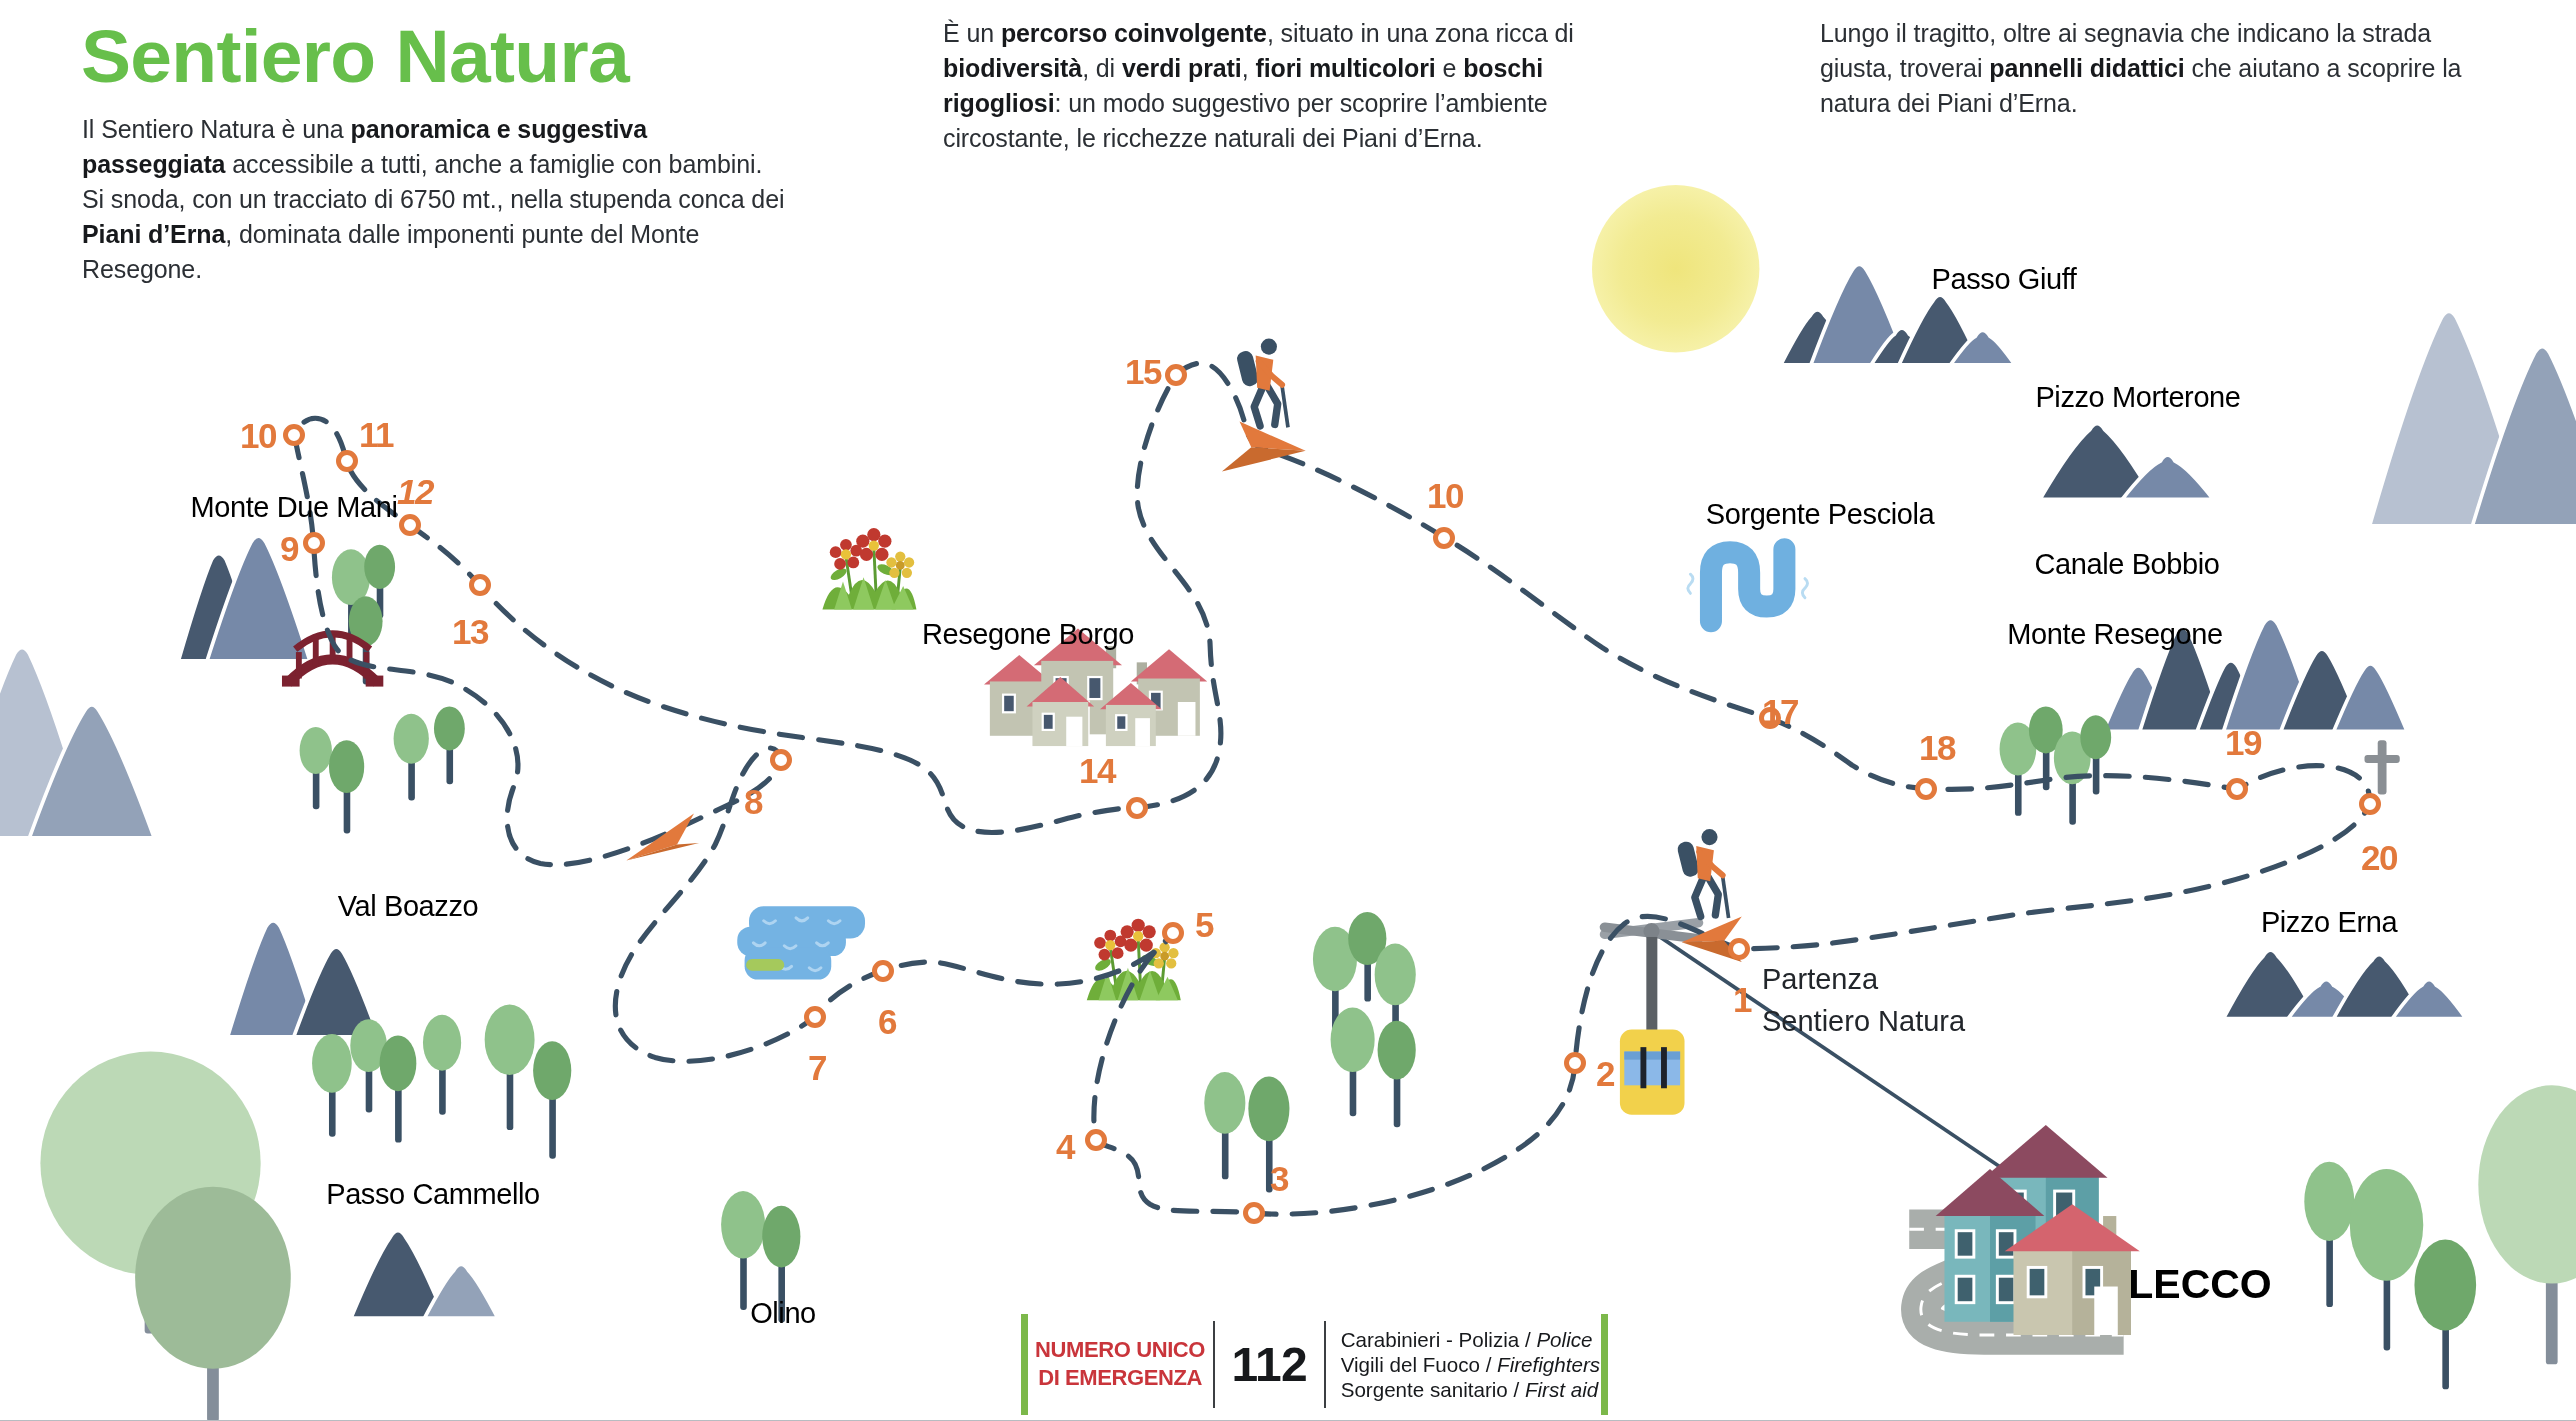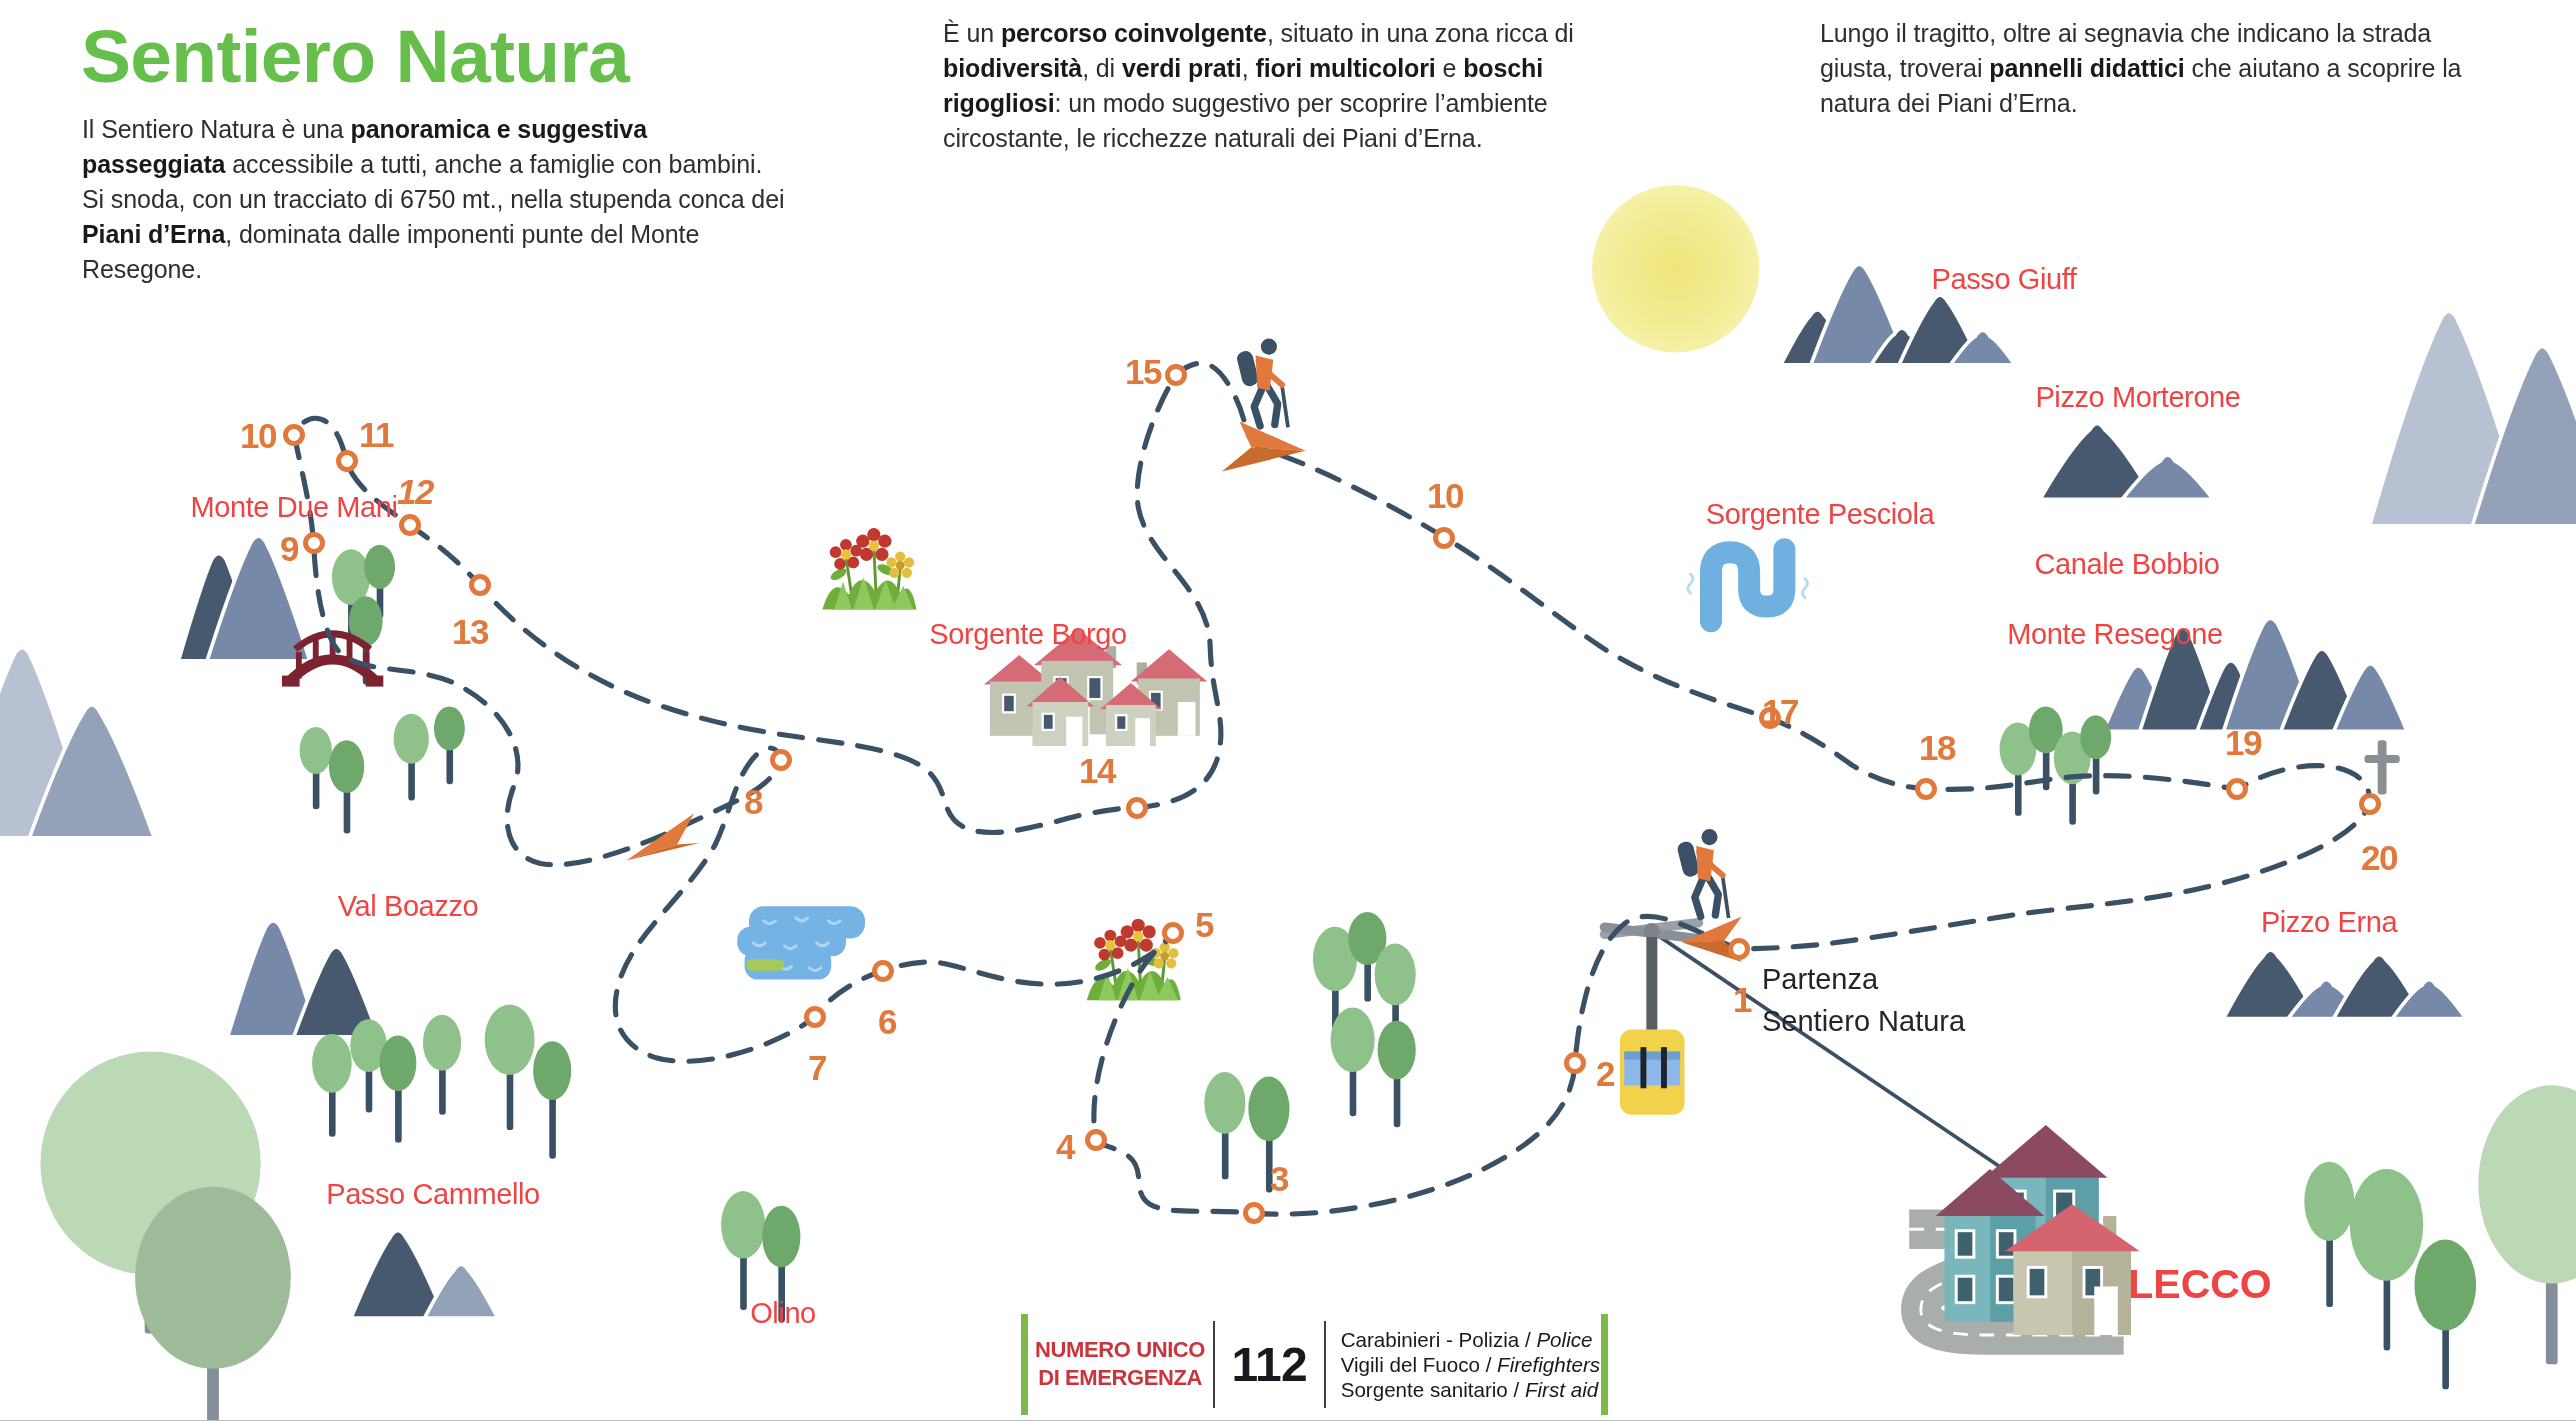--- a/index.html
+++ b/index.html
@@ -3,21 +3,21 @@
 <meta charset="utf-8">
 <style>
   html,body{margin:0;padding:0;background:#fff;}
   body{font-family:"Liberation Sans",sans-serif;}
   #stage{position:relative;width:2576px;height:1422px;background:#ffffff;overflow:hidden;}
   #decor{position:absolute;inset:0;}
   .para{position:absolute;font-size:25px;line-height:35px;color:#2b2f34;letter-spacing:-0.1px;}
   .para b{font-weight:700;color:#17191c;}
   #page-title{position:absolute;left:81px;top:13.2px;font-size:75px;font-weight:700;color:#67bf4b;letter-spacing:-0.7px;}
   #tagline{position:absolute;left:1820px;top:129px;font-size:33px;font-weight:700;color:#67bf4b;}
-  .maplabel{position:absolute;transform:translate(-50%,-50%);font-size:29px;font-weight:500;color:#ef4444;white-space:nowrap;letter-spacing:-0.4px;}
+  .maplabel{position:absolute;transform:translate(-50%,-50%);font-size:29px;font-weight:500;color:#000000;white-space:nowrap;letter-spacing:-0.4px;}
   .maplabel.big{font-size:41px;font-weight:800;letter-spacing:0;}
   .wp-circle{position:absolute;width:22px;height:22px;box-sizing:border-box;border:5.1px solid #e2793c;border-radius:50%;background:#fff;transform:translate(-50%,-50%);}
   .wp-num{position:absolute;transform:translate(-50%,-50%);font-size:35px;font-weight:700;color:#e2793c;letter-spacing:-1.5px;}
   .partenza-line{position:absolute;font-size:29px;font-weight:500;color:#22262b;white-space:nowrap;}
   #emergency{position:absolute;left:1021px;top:1311px;width:587px;height:106px;display:flex;align-items:center;background:#fff;}
   .green-bar{width:6.6px;height:101px;background:#7cb84a;flex:0 0 auto;}
   #em-red{width:185px;text-align:center;color:#c9353b;font-weight:800;font-size:22px;line-height:28px;letter-spacing:-0.4px;}
   .em-div{width:2.2px;height:87px;background:#3c3f43;flex:0 0 auto;}
   #em-num{width:109px;text-align:center;font-size:48px;font-weight:800;color:#17191c;letter-spacing:-0.7px;}
   #em-services{flex:1;padding-left:14.7px;font-size:20.6px;line-height:25px;color:#17191c;}
@@ -328,21 +328,21 @@
       <rect x="3220" y="1028" width="48" height="11" rx="4"></rect>
     </g>
   </svg>
 
   <div id="page-title">Sentiero Natura</div>
   <div class="para" style="left:82px;top:112px;width:705px;"><span>Il Sentiero Natura è una </span><b>panoramica e suggestiva passeggiata</b><span> accessibile a tutti, anche a famiglie con bambini. Si snoda, con un tracciato di 6750 mt., nella stupenda conca dei </span><b>Piani d’Erna</b><span>, dominata dalle imponenti punte del Monte Resegone.</span></div>
   <div class="para" style="left:943px;top:16px;width:656px;"><span>È un </span><b>percorso coinvolgente</b><span>, situato in una zona ricca di </span><b>biodiversità</b><span>, di </span><b>verdi prati</b><span>, </span><b>fiori multicolori</b><span> e </span><b>boschi rigogliosi</b><span>: un modo suggestivo per scoprire l’ambiente circostante, le ricchezze naturali dei Piani d’Erna.</span></div>
   <div class="para" style="left:1820px;top:16px;width:646px;"><span>Lungo il tragitto, oltre ai segnavia che indicano la strada giusta, troverai </span><b>pannelli didattici</b><span> che aiutano a scoprire la natura dei Piani d’Erna.</span></div>
 
   <div class="maplabel" style="left:294px;top:507px;">Monte Due Mani</div>
-  <div class="maplabel" style="left:1028px;top:634px;">Sorgente Borgo</div>
+  <div class="maplabel" style="left:1028px;top:634px;">Resegone Borgo</div>
   <div class="maplabel" style="left:2004px;top:279px;">Passo Giuff</div>
   <div class="maplabel" style="left:2138px;top:397px;">Pizzo Morterone</div>
   <div class="maplabel" style="left:1820px;top:514px;">Sorgente Pesciola</div>
   <div class="maplabel" style="left:2127px;top:564px;">Canale Bobbio</div>
   <div class="maplabel" style="left:2115px;top:634px;">Monte Resegone</div>
   <div class="maplabel" style="left:2329px;top:922px;">Pizzo Erna</div>
   <div class="maplabel" style="left:408px;top:906px;">Val Boazzo</div>
   <div class="maplabel" style="left:433px;top:1194px;">Passo Cammello</div>
   <div class="maplabel" style="left:783px;top:1313px;">Olino</div>
   <div class="maplabel big" style="left:2200px;top:1284px;">LECCO</div>

